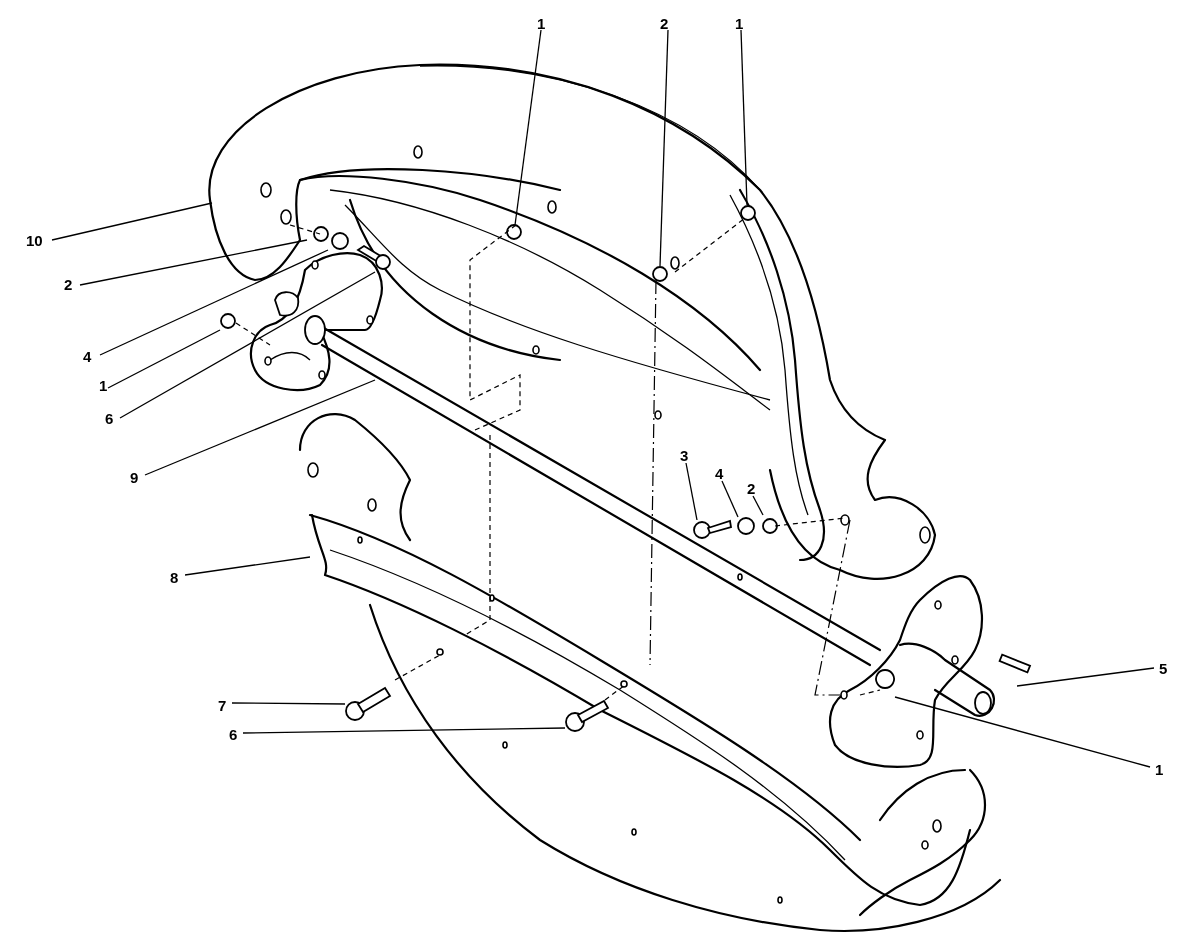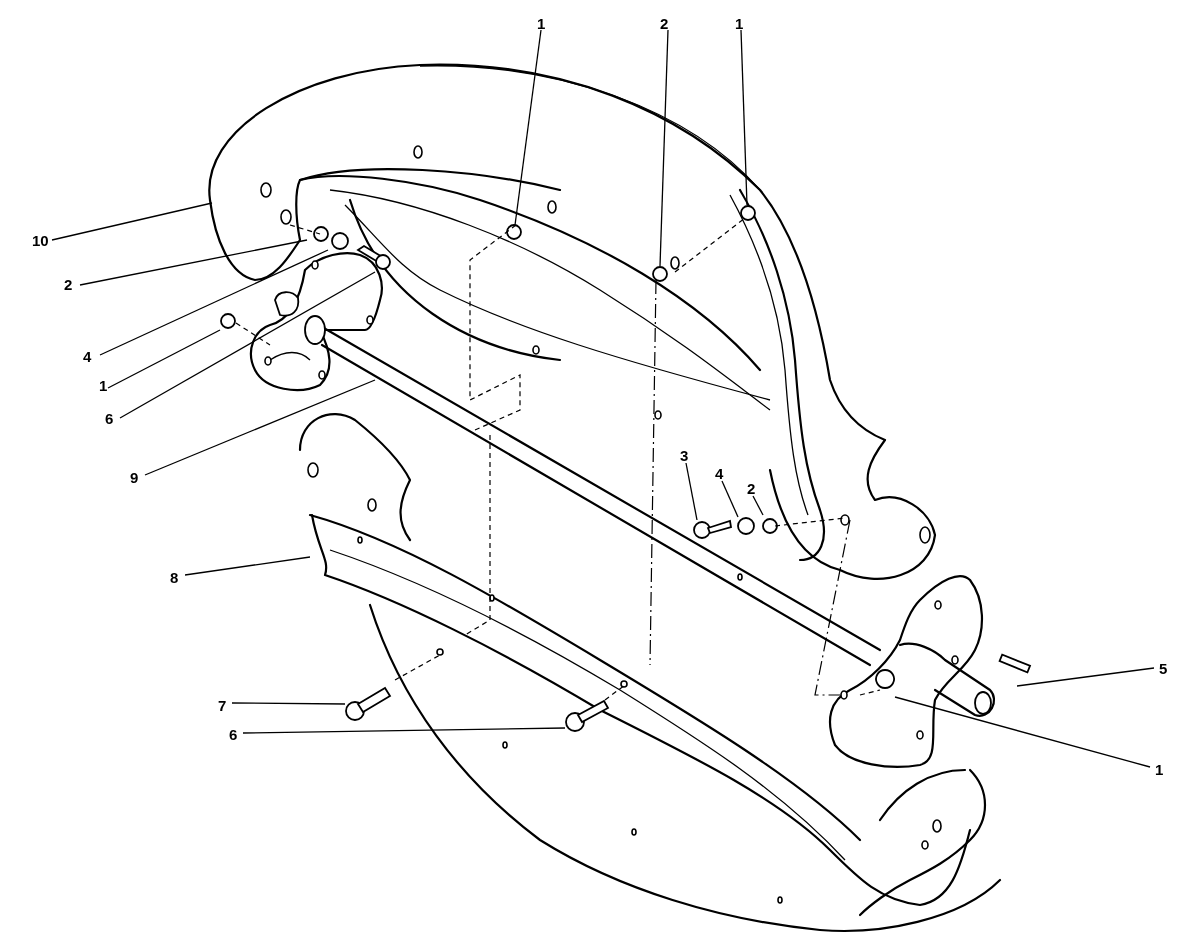--- a/index.html
+++ b/index.html
@@ -141,21 +141,21 @@
     <path class="lead" d="M1154,668 L1017,686"></path>
     <path class="lead" d="M232,703 L345,704"></path>
     <path class="lead" d="M243,733 L565,728"></path>
     <path class="lead" d="M1150,767 L895,697"></path>
   </g>
 </svg>
 
 <span class="callout" style="left:537px;top:16px;">1</span>
 <span class="callout" style="left:660px;top:16px;">2</span>
 <span class="callout" style="left:735px;top:16px;">1</span>
-<span class="callout" style="left:32px;top:233px;">10</span>
+<span class="callout" style="left:26px;top:233px;">10</span>
 <span class="callout" style="left:64px;top:277px;">2</span>
 <span class="callout" style="left:83px;top:349px;">4</span>
 <span class="callout" style="left:99px;top:378px;">1</span>
 <span class="callout" style="left:105px;top:411px;">6</span>
 <span class="callout" style="left:130px;top:470px;">9</span>
 <span class="callout" style="left:680px;top:448px;">3</span>
 <span class="callout" style="left:715px;top:466px;">4</span>
 <span class="callout" style="left:747px;top:481px;">2</span>
 <span class="callout" style="left:170px;top:570px;">8</span>
 <span class="callout" style="left:1159px;top:661px;">5</span>

